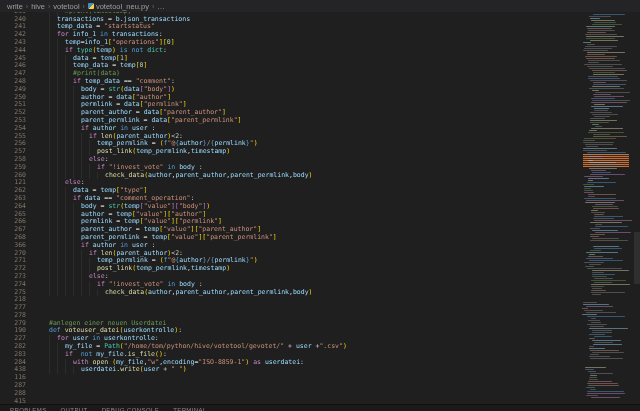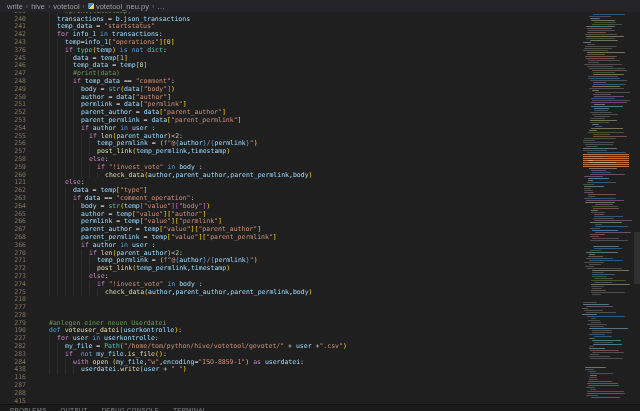--- a/index.html
+++ b/index.html
@@ -59,21 +59,21 @@
     <span class="sep">›</span>
     <span class="crumb">…</span>
   </div>
 
   <div id="editor">
       <div class="line"><div class="num">239</div><div class="code"><span class="ind"></span><span class="ind"></span><span class="com">#print(timestamp)</span></div></div>
       <div class="line"><div class="num">240</div><div class="code"><span class="ind"></span><span class="v">transactions</span><span class="op"> = </span><span class="v">b</span><span class="op">.</span><span class="v">json_transactions</span></div></div>
       <div class="line"><div class="num">241</div><div class="code"><span class="ind"></span><span class="v">temp_data</span><span class="op"> = </span><span class="s">"startstatus"</span></div></div>
       <div class="line"><div class="num">242</div><div class="code"><span class="ind"></span><span class="k">for </span><span class="v">info_1 </span><span class="kb">in </span><span class="v">transactions</span><span class="op">:</span></div></div>
       <div class="line"><div class="num">243</div><div class="code"><span class="ind"></span><span class="ind"></span><span class="v">temp</span><span class="op">=</span><span class="v">info_1</span><span class="b1">[</span><span class="s">"operations"</span><span class="b1">]</span><span class="b1">[</span><span class="n">0</span><span class="b1">]</span></div></div>
-      <div class="line"><div class="num">376</div><div class="code"><span class="ind"></span><span class="ind"></span><span class="k">if </span><span class="t">type</span><span class="b1">(</span><span class="v">temp</span><span class="b1">)</span><span class="op"> </span><span class="kb">is </span><span class="kb">not </span><span class="t">dict</span><span class="op">:</span></div></div>
+      <div class="line"><div class="num">244</div><div class="code"><span class="ind"></span><span class="ind"></span><span class="k">if </span><span class="t">type</span><span class="b1">(</span><span class="v">temp</span><span class="b1">)</span><span class="op"> </span><span class="kb">is </span><span class="kb">not </span><span class="t">dict</span><span class="op">:</span></div></div>
       <div class="line"><div class="num">245</div><div class="code"><span class="ind"></span><span class="ind"></span><span class="ind"></span><span class="v">data</span><span class="op"> = </span><span class="v">temp</span><span class="b1">[</span><span class="n">1</span><span class="b1">]</span></div></div>
       <div class="line"><div class="num">246</div><div class="code"><span class="ind"></span><span class="ind"></span><span class="ind"></span><span class="v">temp_data</span><span class="op"> = </span><span class="v">temp</span><span class="b1">[</span><span class="n">0</span><span class="b1">]</span></div></div>
       <div class="line"><div class="num">247</div><div class="code"><span class="ind"></span><span class="ind"></span><span class="ind"></span><span class="com">#print(data)</span></div></div>
       <div class="line"><div class="num">248</div><div class="code"><span class="ind"></span><span class="ind"></span><span class="ind"></span><span class="k">if </span><span class="v">temp_data</span><span class="op"> == </span><span class="s">"comment"</span><span class="op">:</span></div></div>
       <div class="line"><div class="num">249</div><div class="code"><span class="ind"></span><span class="ind"></span><span class="ind"></span><span class="ind"></span><span class="v">body</span><span class="op"> = </span><span class="t">str</span><span class="b1">(</span><span class="v">data</span><span class="b2">[</span><span class="s">"body"</span><span class="b2">]</span><span class="b1">)</span></div></div>
       <div class="line"><div class="num">250</div><div class="code"><span class="ind"></span><span class="ind"></span><span class="ind"></span><span class="ind"></span><span class="v">author</span><span class="op"> = </span><span class="v">data</span><span class="b1">[</span><span class="s">"author"</span><span class="b1">]</span></div></div>
       <div class="line"><div class="num">251</div><div class="code"><span class="ind"></span><span class="ind"></span><span class="ind"></span><span class="ind"></span><span class="v">permlink</span><span class="op"> = </span><span class="v">data</span><span class="b1">[</span><span class="s">"permlink"</span><span class="b1">]</span></div></div>
       <div class="line"><div class="num">252</div><div class="code"><span class="ind"></span><span class="ind"></span><span class="ind"></span><span class="ind"></span><span class="v">parent_author</span><span class="op"> = </span><span class="v">data</span><span class="b1">[</span><span class="s">"parent_author"</span><span class="b1">]</span></div></div>
       <div class="line"><div class="num">253</div><div class="code"><span class="ind"></span><span class="ind"></span><span class="ind"></span><span class="ind"></span><span class="v">parent_permlink</span><span class="op"> = </span><span class="v">data</span><span class="b1">[</span><span class="s">"parent_permlink"</span><span class="b1">]</span></div></div>
       <div class="line"><div class="num">254</div><div class="code"><span class="ind"></span><span class="ind"></span><span class="ind"></span><span class="ind"></span><span class="k">if </span><span class="v">author </span><span class="kb">in </span><span class="v">user</span><span class="op"> :</span></div></div>

